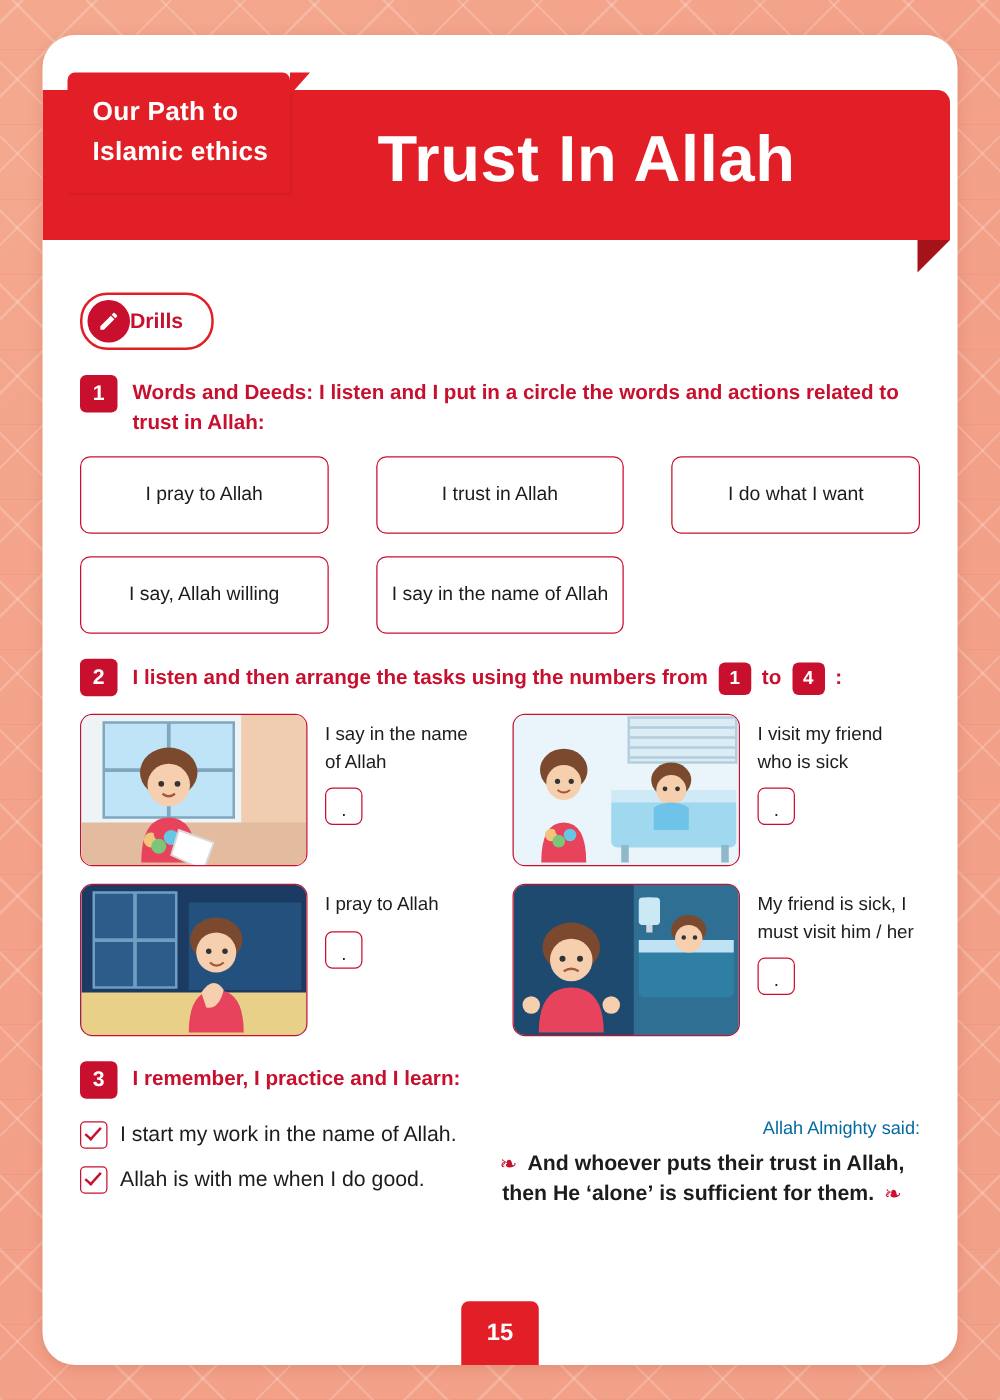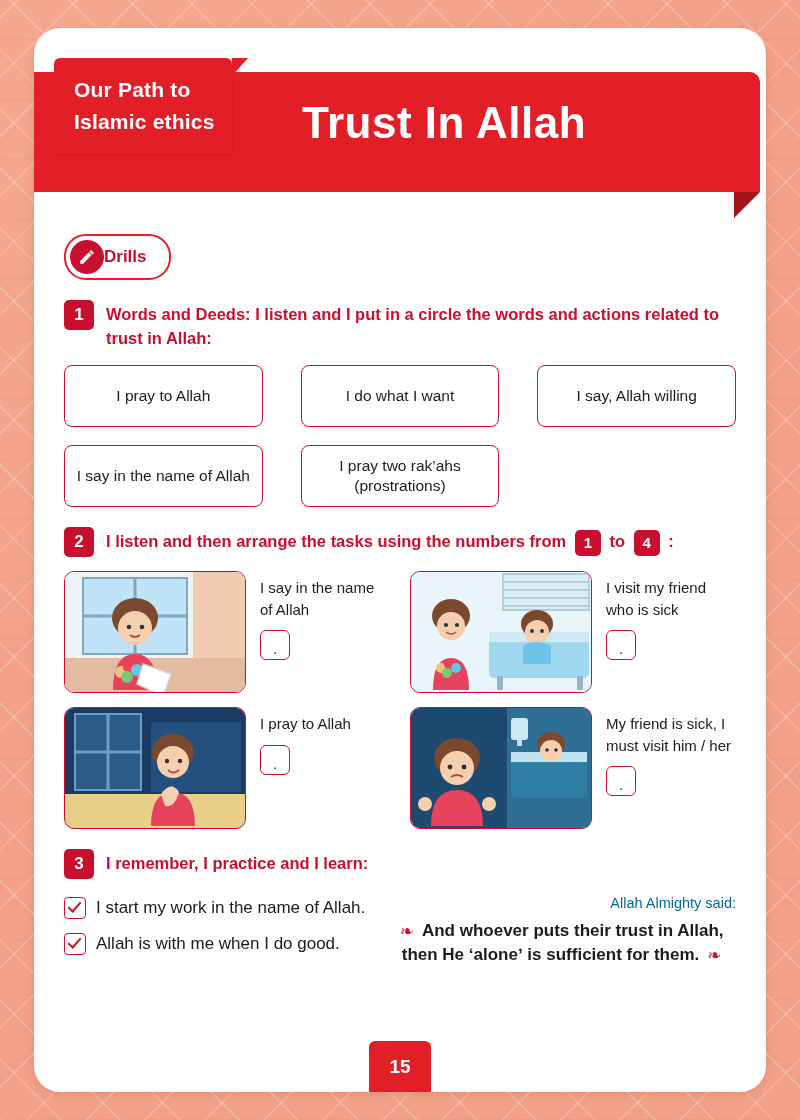--- a/index.html
+++ b/index.html
@@ -86,21 +86,21 @@
     font-size: 21px;
     font-weight: bold;
     line-height: 1.5;
     letter-spacing: 0.2px;
   }
   .main-title {
     position: absolute;
     left: 268px;
     top: 70px;
     color: #ffffff;
-    font-size: 44px;
+    font-size: 52px;
     font-weight: bold;
     letter-spacing: 0.5px;
     z-index: 4;
   }
   
   .body-area {
     padding: 14px 30px 0 30px;
     position: relative;
   }
   .drills-badge {
@@ -353,24 +353,24 @@
     </div>
 
     
     <div class="ex-head">
       <div class="num-box">1</div>
       <div class="ex-title">Words and Deeds: I listen and I put in a circle the words and actions related to trust in Allah:</div>
     </div>
 
     <div class="cards-grid">
       <div class="word-card">I pray to Allah</div>
+      <div class="word-card">I trust in Allah</div>
       <div class="word-card">I do what I want</div>
       <div class="word-card">I say, Allah willing</div>
       <div class="word-card">I say in the name of Allah</div>
-      <div class="word-card">I pray two rak’ahs (prostrations)</div>
     </div>
 
     
     <div class="ex-head">
       <div class="num-box">2</div>
       <div class="ex-title">
         <span>I listen and then arrange the tasks using the numbers from</span>
         <span class="num-inline">1</span>
         <span>to</span>
         <span class="num-inline">4</span>

